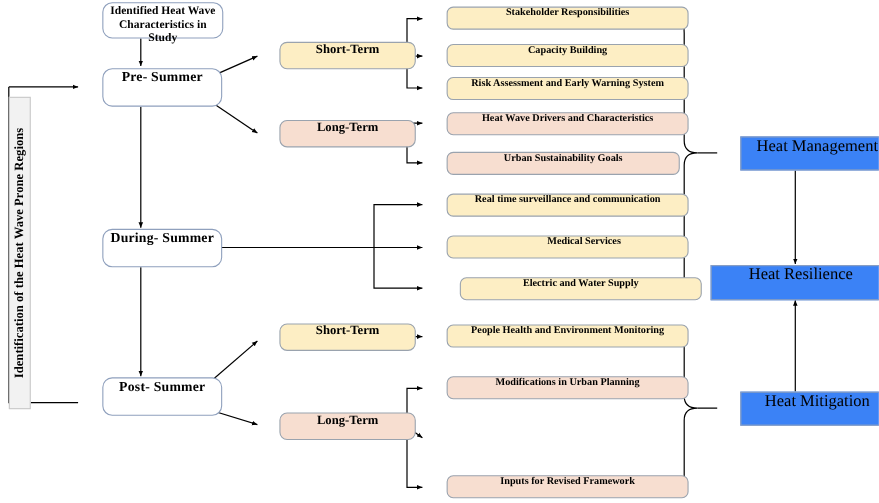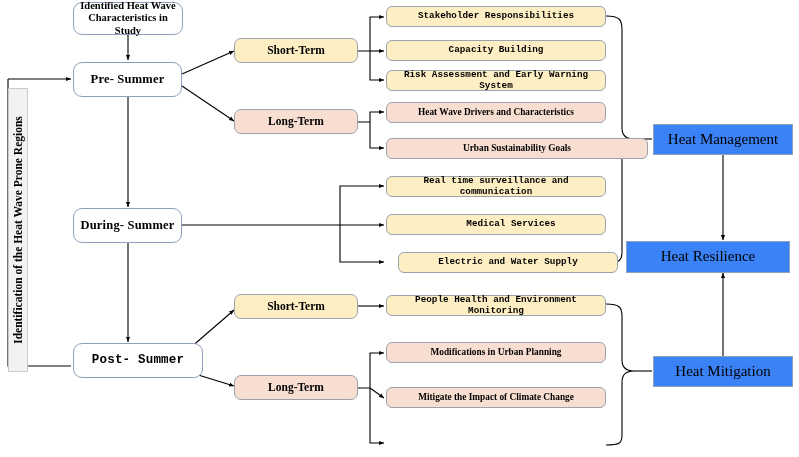--- a/index.html
+++ b/index.html
@@ -23,26 +23,27 @@
     left: 0;
     top: 0;
     width: 799px;
     height: 457px;
     pointer-events: none;
   }
   .node {
     position: absolute;
     box-sizing: border-box;
     display: flex;
-    align-items: center;
+    align-items: flex-start;
     justify-content: center;
     text-align: center;
     line-height: 1.15;
     color: #000000;
     z-index: 2;
+    margin-left: 20px;
   }
   
   .stage {
     border: 1px solid #8fa0bd;
     border-radius: 9px;
     background: #ffffff;
     font-weight: bold;
     font-size: 12.5px;
     letter-spacing: .2px;
   }
@@ -64,21 +65,21 @@
   .term-short { background: #fdeec4; }
   .term-long  { background: #f7ded0; }
   
   .detail {
     border: 1px solid #9aa3ae;
     border-radius: 6px;
     font-weight: bold;
     font-size: 9.3px;
     padding: 0 6px;
   }
-  .detail-short { background: #fdeec4; font-family: Liberation Mono, monospace; }
+  .detail-short { background: #fdeec4; }
   .detail-long  { background: #f7ded0; }
   
   .outcome {
     border: 1px solid #8fa0bd;
     background: #3b82f6;
     font-size: 15px;
     font-weight: normal;
   }
   
   .banner {
@@ -175,21 +176,21 @@
   </div>
 
   <div class="node stage" style="left:73px; top:62px; width:109px; height:35px;">
     <span>Pre- Summer</span>
   </div>
 
   <div class="node stage" style="left:73px; top:208px; width:109px; height:35px;">
     <span>During- Summer</span>
   </div>
 
-  <div class="node stage" style="left:73px; top:343px; width:130px; height:35px;font-family:Liberation Mono, monospace;">
+  <div class="node stage" style="left:73px; top:343px; width:109px; height:35px;">
     <span>Post- Summer</span>
   </div>
 
   <div class="node term term-short" style="left:234px; top:38px; width:124px; height:25px;">
     <span>Short-Term</span>
   </div>
 
   <div class="node term term-long" style="left:234px; top:109px; width:124px; height:25px;">
     <span>Long-Term</span>
   </div>
@@ -211,21 +212,21 @@
   </div>
 
   <div class="node detail detail-short" style="left:386px; top:70px; width:220px; height:21px;">
     <span>Risk Assessment and Early Warning System</span>
   </div>
 
   <div class="node detail detail-long" style="left:386px; top:102px; width:220px; height:21px;">
     <span>Heat Wave Drivers and Characteristics</span>
   </div>
 
-  <div class="node detail detail-long" style="left:386px; top:138px; width:262px; height:21px;">
+  <div class="node detail detail-long" style="left:386px; top:138px; width:212px; height:21px;">
     <span>Urban Sustainability Goals</span>
   </div>
 
   <div class="node detail detail-short" style="left:386px; top:176px; width:220px; height:21px;">
     <span>Real time surveillance and communication</span>
   </div>
 
   <div class="node detail detail-short" style="left:386px; top:214px; width:220px; height:21px;padding-left:36px;">
     <span>Medical Services</span>
   </div>
@@ -235,24 +236,24 @@
   </div>
 
   <div class="node detail detail-short" style="left:386px; top:295px; width:220px; height:21px;">
     <span>People Health and Environment Monitoring</span>
   </div>
 
   <div class="node detail detail-long" style="left:386px; top:342px; width:220px; height:21px;">
     <span>Modifications in Urban Planning</span>
   </div>
 
-  <div class="node detail detail-long" style="left:386px; top:387px; width:220px; height:21px;">
-    <span>Mitigate the Impact of Climate Change</span>
-  </div>
-
+
+  <div class="node detail detail-long" style="left:386px; top:432px; width:220px; height:21px;">
+    <span>Inputs for Revised Framework</span>
+  </div>
 
   <div class="node outcome" style="left:653px; top:124px; width:140px; height:31px;">
     <span>Heat Management</span>
   </div>
 
   <div class="node outcome" style="left:626px; top:241px; width:164px; height:32px;">
     <span>Heat Resilience</span>
   </div>
 
   <div class="node outcome" style="left:653px; top:356px; width:140px; height:31px;">

